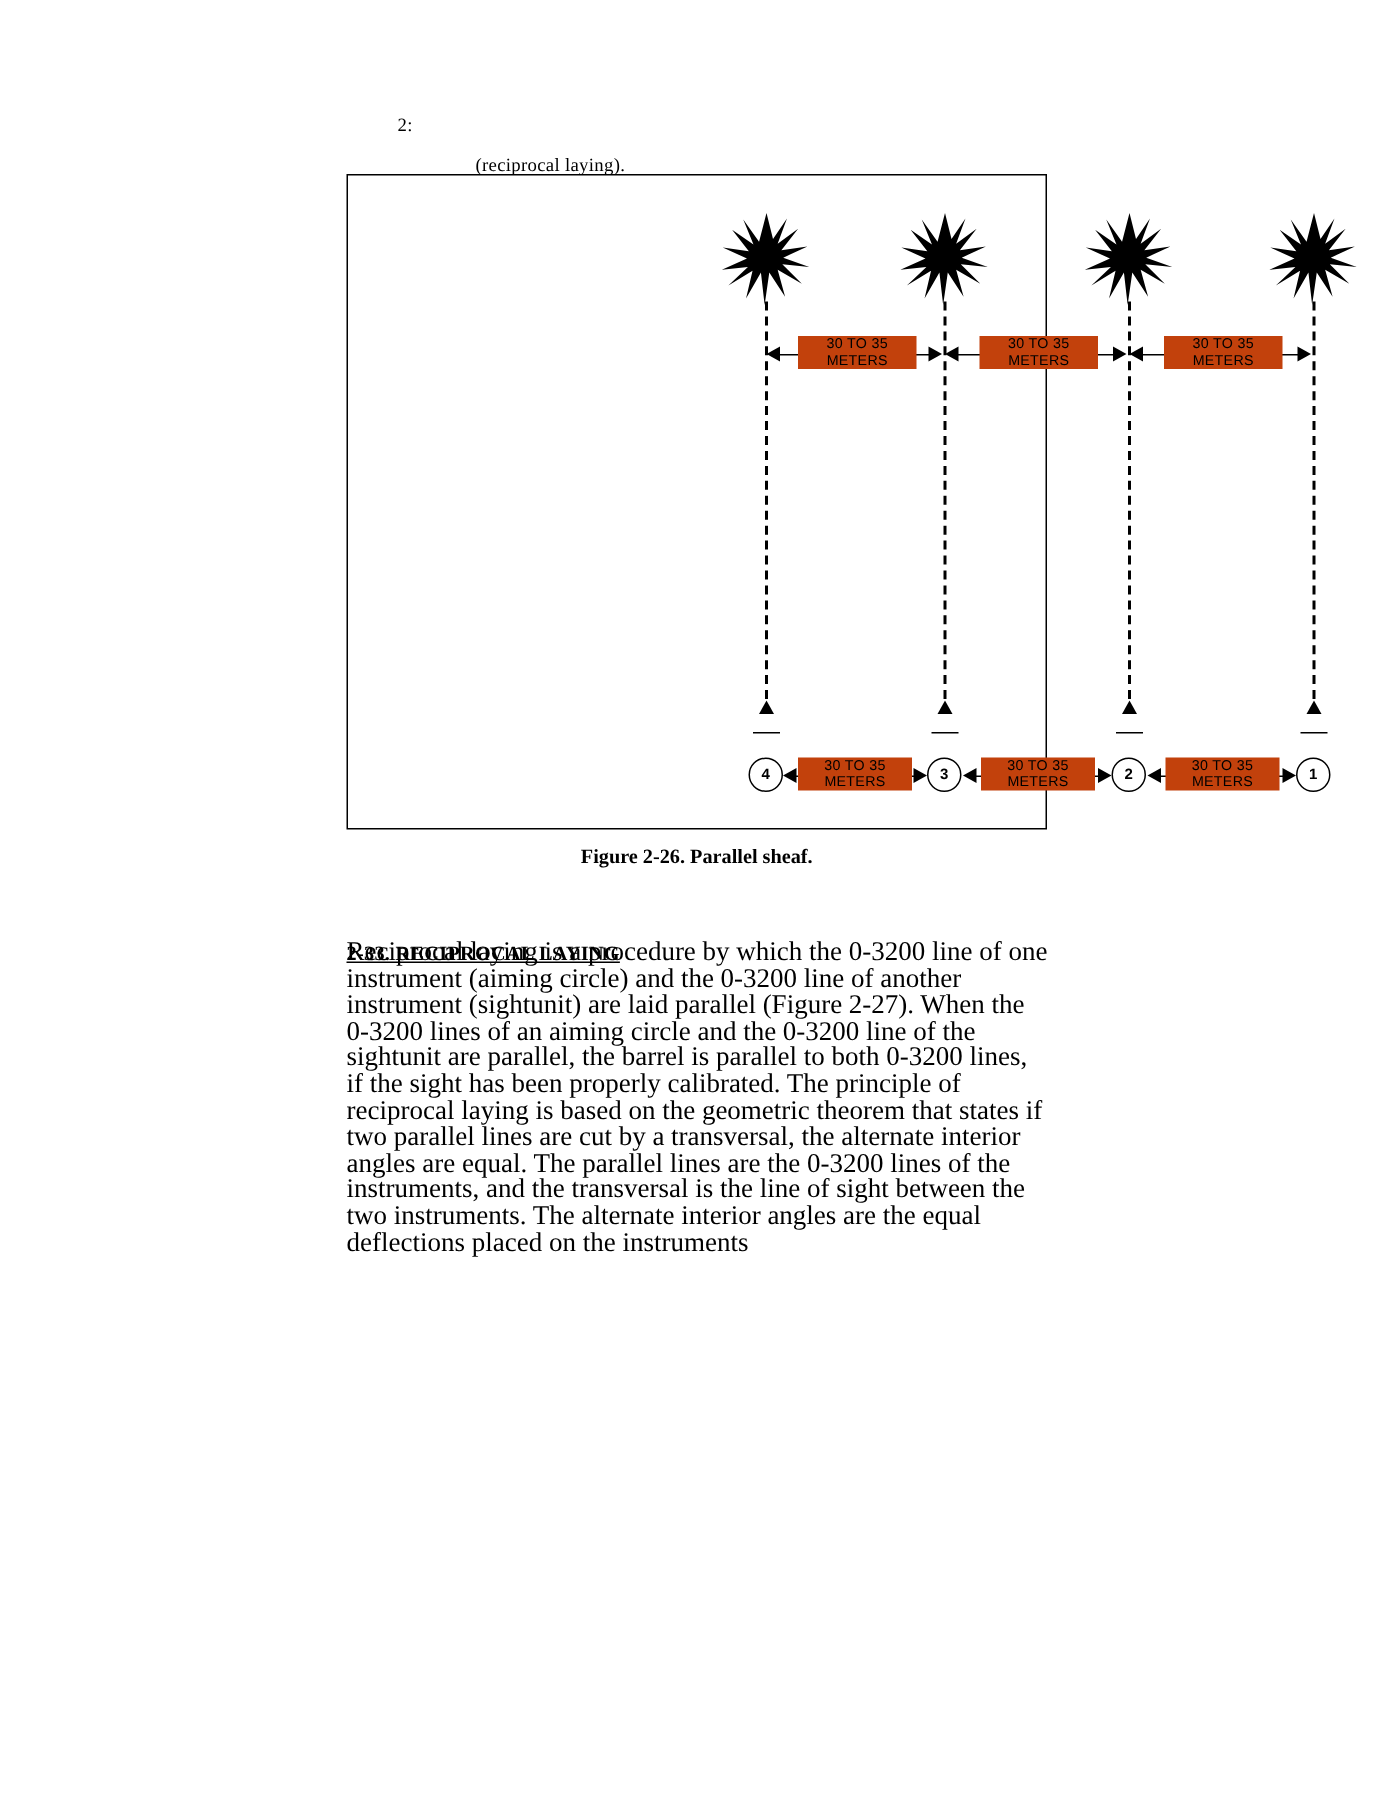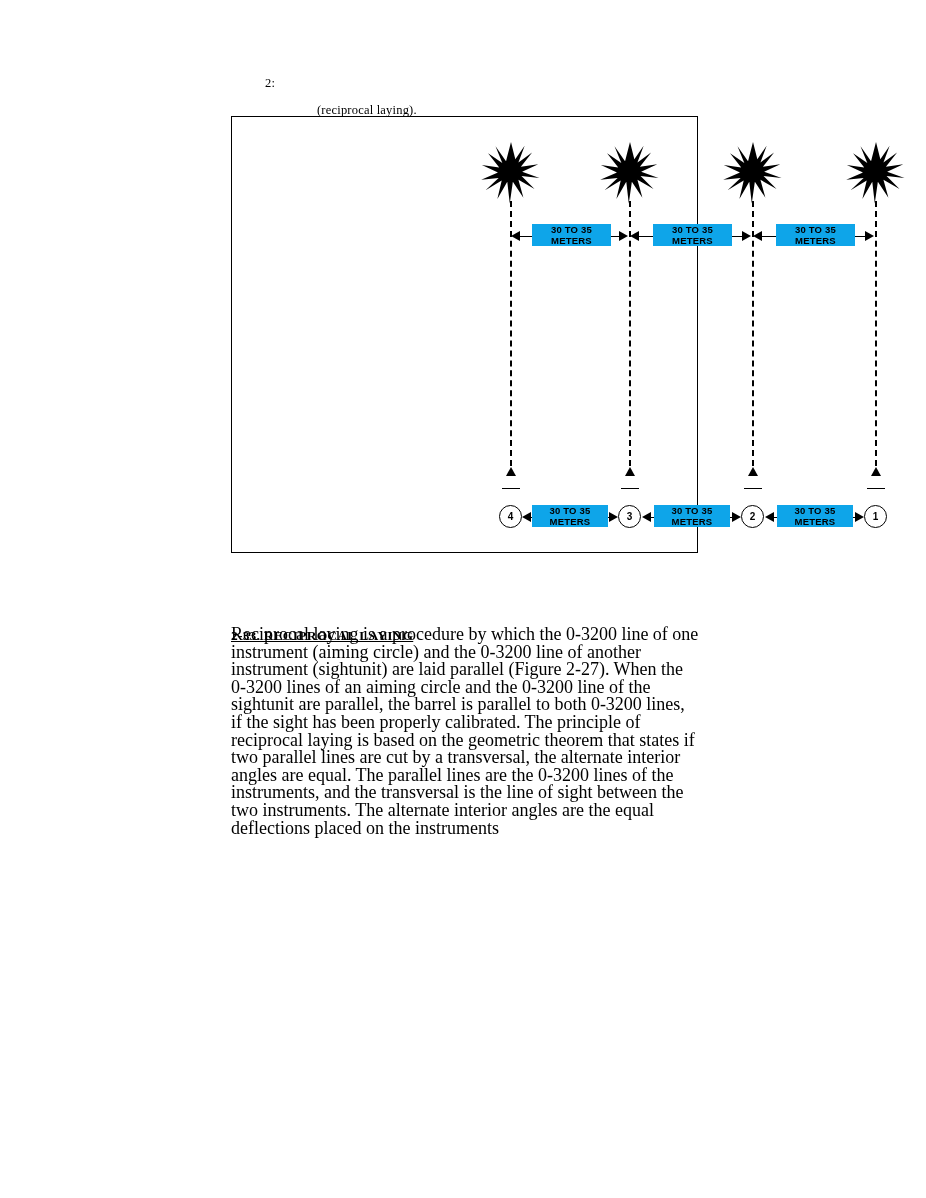--- a/index.html
+++ b/index.html
@@ -100,23 +100,23 @@
   }
   .arrow-l { border-right: 9px solid #000; }
   .arrow-r { border-left: 9px solid #000; }
 
   .meas-label {
     position: absolute;
     text-align: center;
     font-family: "Liberation Sans", sans-serif;
     font-size: 9.5px;
     line-height: 11px;
-    font-weight: 700;
+    font-weight: 400;
     letter-spacing: 0.2px;
-    background: #0ea5e9;
+    background: #c2410c;
     padding: 0 2px;
     white-space: nowrap;
   }
 
   
   .gun-circle {
     position: absolute;
     width: 23px;
     height: 23px;
     border: 1.6px solid #000;
@@ -267,18 +267,19 @@
       <div class="arrow-l" style="left:533px; top:395px;"></div>
       <div class="arrow-r" style="left:623px; top:395px;"></div>
       <div class="meas-label" style="left:545px; top:388px; width:72px;">
         <span>30 TO 35</span><br>
         <span>METERS</span>
       </div>
 
     </div>
   </div>
 
+  <div class="caption">Figure 2-26. Parallel sheaf.</div>
 
   <div class="section-head">2-33. RECIPROCAL LAYING</div>
 
   <div class="body-text">Reciprocal laying is a procedure by which the 0-3200 line of one instrument (aiming circle) and the 0-3200 line of another instrument (sightunit) are laid parallel (Figure 2-27). When the 0-3200 lines of an aiming circle and the 0-3200 line of the sightunit are parallel, the barrel is parallel to both 0-3200 lines, if the sight has been properly calibrated. The principle of reciprocal laying is based on the geometric theorem that states if two parallel lines are cut by a transversal, the alternate interior angles are equal. The parallel lines are the 0-3200 lines of the instruments, and the transversal is the line of sight between the two instruments. The alternate interior angles are the equal deflections placed on the instruments</div>
 
 </div>
 
 </body></html>

